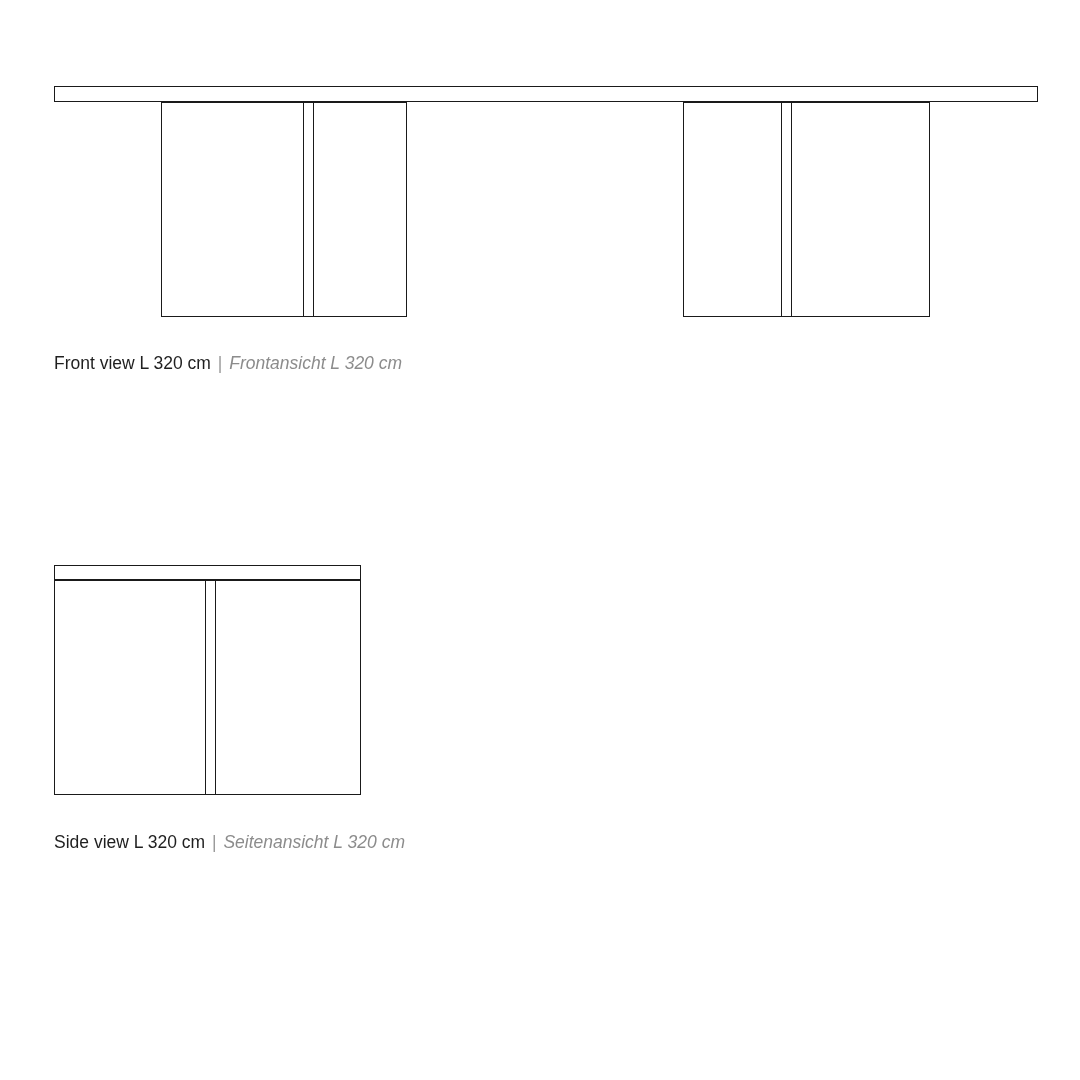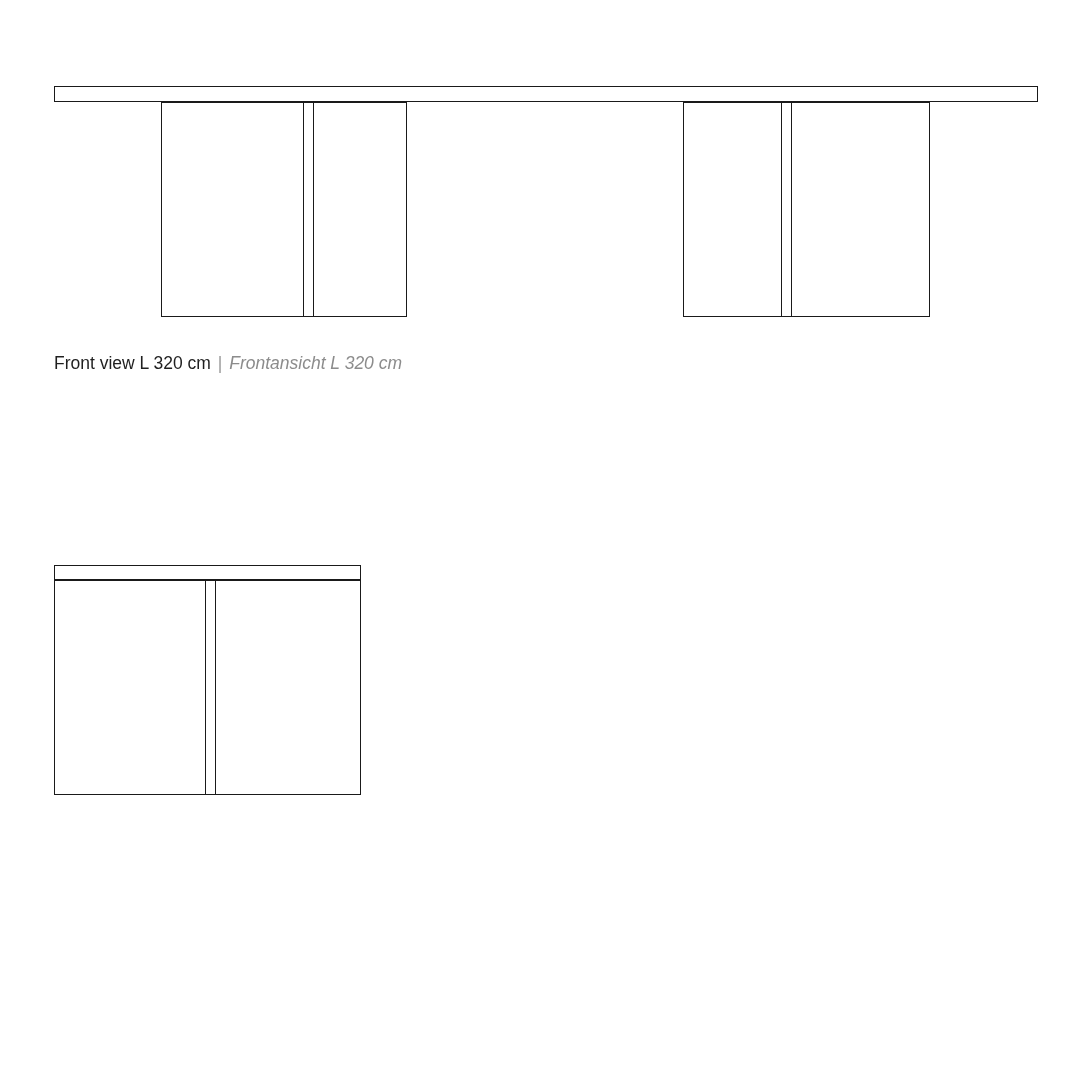--- a/index.html
+++ b/index.html
@@ -86,14 +86,19 @@
 
   <div class="drawing" style="left:0; top:0; width:1080px; height:1080px;">
 
     <div class="rect-outline" style="left:54px; top:565px; width:307px; height:15px;"></div>
 
     <div class="rect-outline" style="left:54px; top:580px; width:307px; height:215px;"></div>
     <div class="line-v" style="left:205px; top:580px; height:215px;"></div>
     <div class="line-v" style="left:215px; top:580px; height:215px;"></div>
   </div>
 
+  <div class="caption" style="left:54px; top:831px;">
+    <span class="en">Side view L 320 cm</span>
+    <span class="sep">|</span>
+    <span class="de">Seitenansicht L 320 cm</span>
+  </div>
 
 </div>
 
 </body></html>

